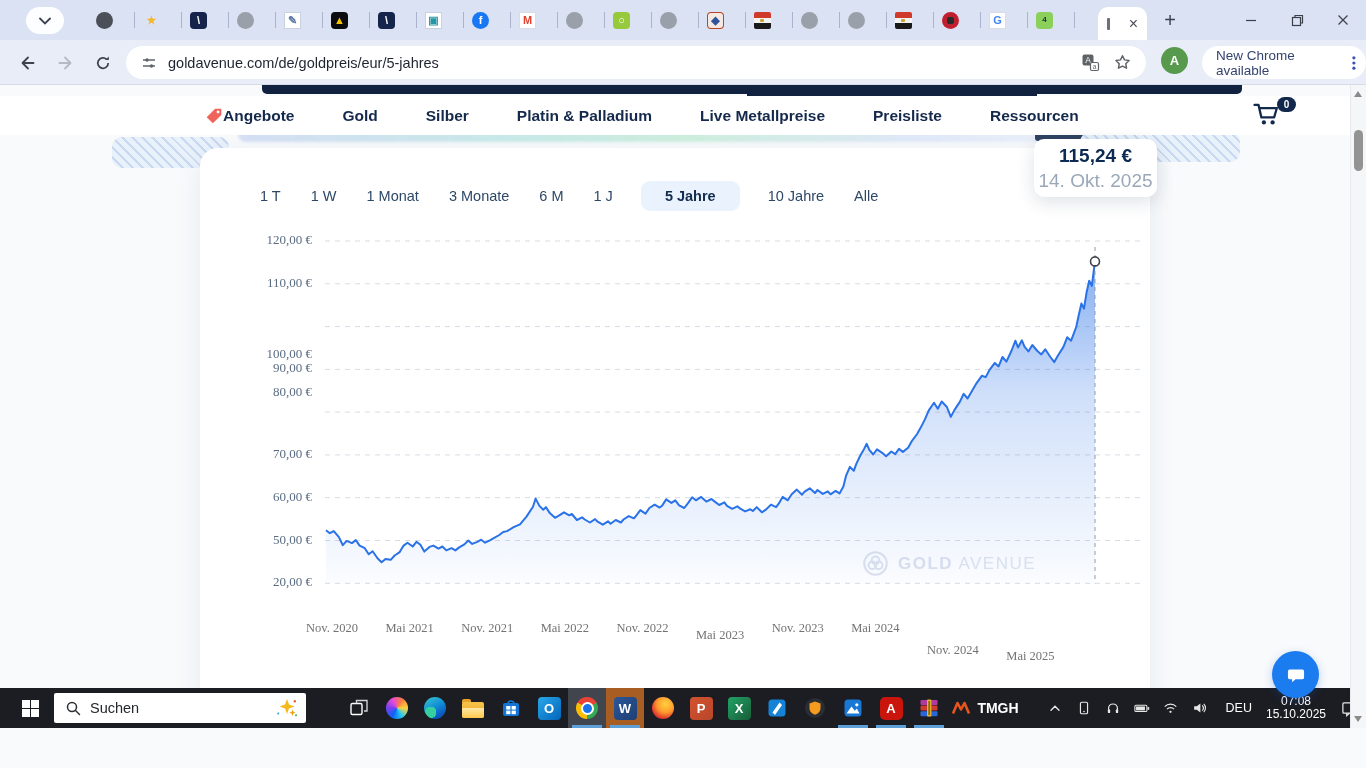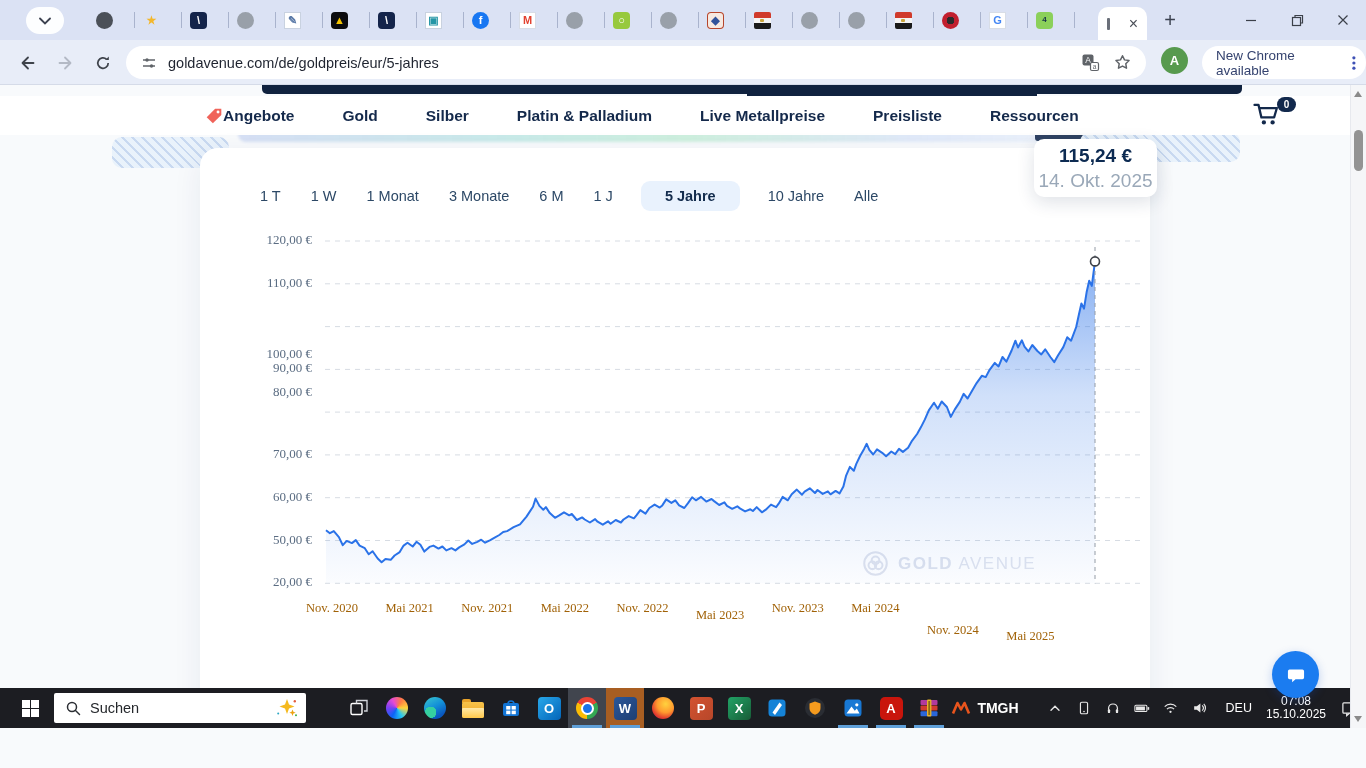--- a/index.html
+++ b/index.html
@@ -38,21 +38,21 @@
   .sitenav{position:absolute;left:0;top:11px;width:1366px;height:39px;background:#fff;}
   .navrow{position:absolute;left:205px;top:0;height:39px;display:flex;align-items:center;gap:48px;}
   .nav-item{display:flex;align-items:center;font-weight:bold;font-size:15.5px;color:#14294b;white-space:nowrap;justify-content:flex-end;}
   .cart{position:absolute;left:1252px;top:3px;width:44px;height:36px;}
   .cartbadge{position:absolute;right:0;top:-2px;min-width:15px;height:15px;border-radius:8px;background:#12294d;color:#fff;font-size:10px;font-weight:bold;display:flex;align-items:center;justify-content:center;padding:0 2px;}
   .card{position:absolute;left:200px;top:63px;width:950px;height:654px;background:#fff;border-radius:18px;box-shadow:0 8px 30px rgba(20,45,90,.07);}
   .ranges{position:absolute;left:258px;top:93px;height:36px;display:flex;align-items:center;gap:26px;}
   .range{font-size:14.5px;color:#2c4866;padding:7px 2px;white-space:nowrap;}
   .range.active{background:#e9f2fd;border-radius:9px;padding:7px 24px;font-weight:bold;color:#132c4d;}
   .ytick{position:absolute;left:240px;width:72px;text-align:right;font-family:"Liberation Serif",serif;font-size:13px;color:#5a6c82;}
-  .xtick{position:absolute;width:84px;text-align:center;top:516px;font-family:"Liberation Serif",serif;font-size:12.5px;color:#a16207;}
+  .xtick{position:absolute;width:84px;text-align:center;top:536px;font-family:"Liberation Serif",serif;font-size:12.5px;color:#737373;}
   #chart-svg{position:absolute;left:0;top:-85px;width:1366px;height:768px;pointer-events:none;}
   .grid{stroke:#d7dce3;stroke-width:1;stroke-dasharray:5 5;}
   .pline{fill:none;stroke:#2a72e8;stroke-width:2;stroke-linejoin:round;}
   .watermark{position:absolute;left:862px;top:465px;display:flex;align-items:center;gap:9px;color:#e0e4ef;font-size:17px;letter-spacing:1.5px;}
   .watermark b{color:#dde2ee;}
   .tooltip{position:absolute;left:1034px;top:54px;width:123px;height:58px;background:#fff;border-radius:10px;box-shadow:0 5px 18px rgba(20,40,80,.14);display:flex;flex-direction:column;align-items:center;justify-content:center;z-index:6;}
   .tt-price{font-size:19px;font-weight:800;color:#0d2b52;}
   .tt-date{font-size:19px;color:#9aa8b8;margin-top:3px;}
   .chat{position:absolute;left:1272px;top:566px;width:47px;height:47px;border-radius:50%;background:#1b7cf0;display:flex;align-items:center;justify-content:center;z-index:7;box-shadow:0 3px 10px rgba(20,80,200,.25);}
   .sbar{position:absolute;right:0;top:0;width:15px;height:643px;background:#f5f6f8;border-left:1px solid #e7e9ee;z-index:8;}

